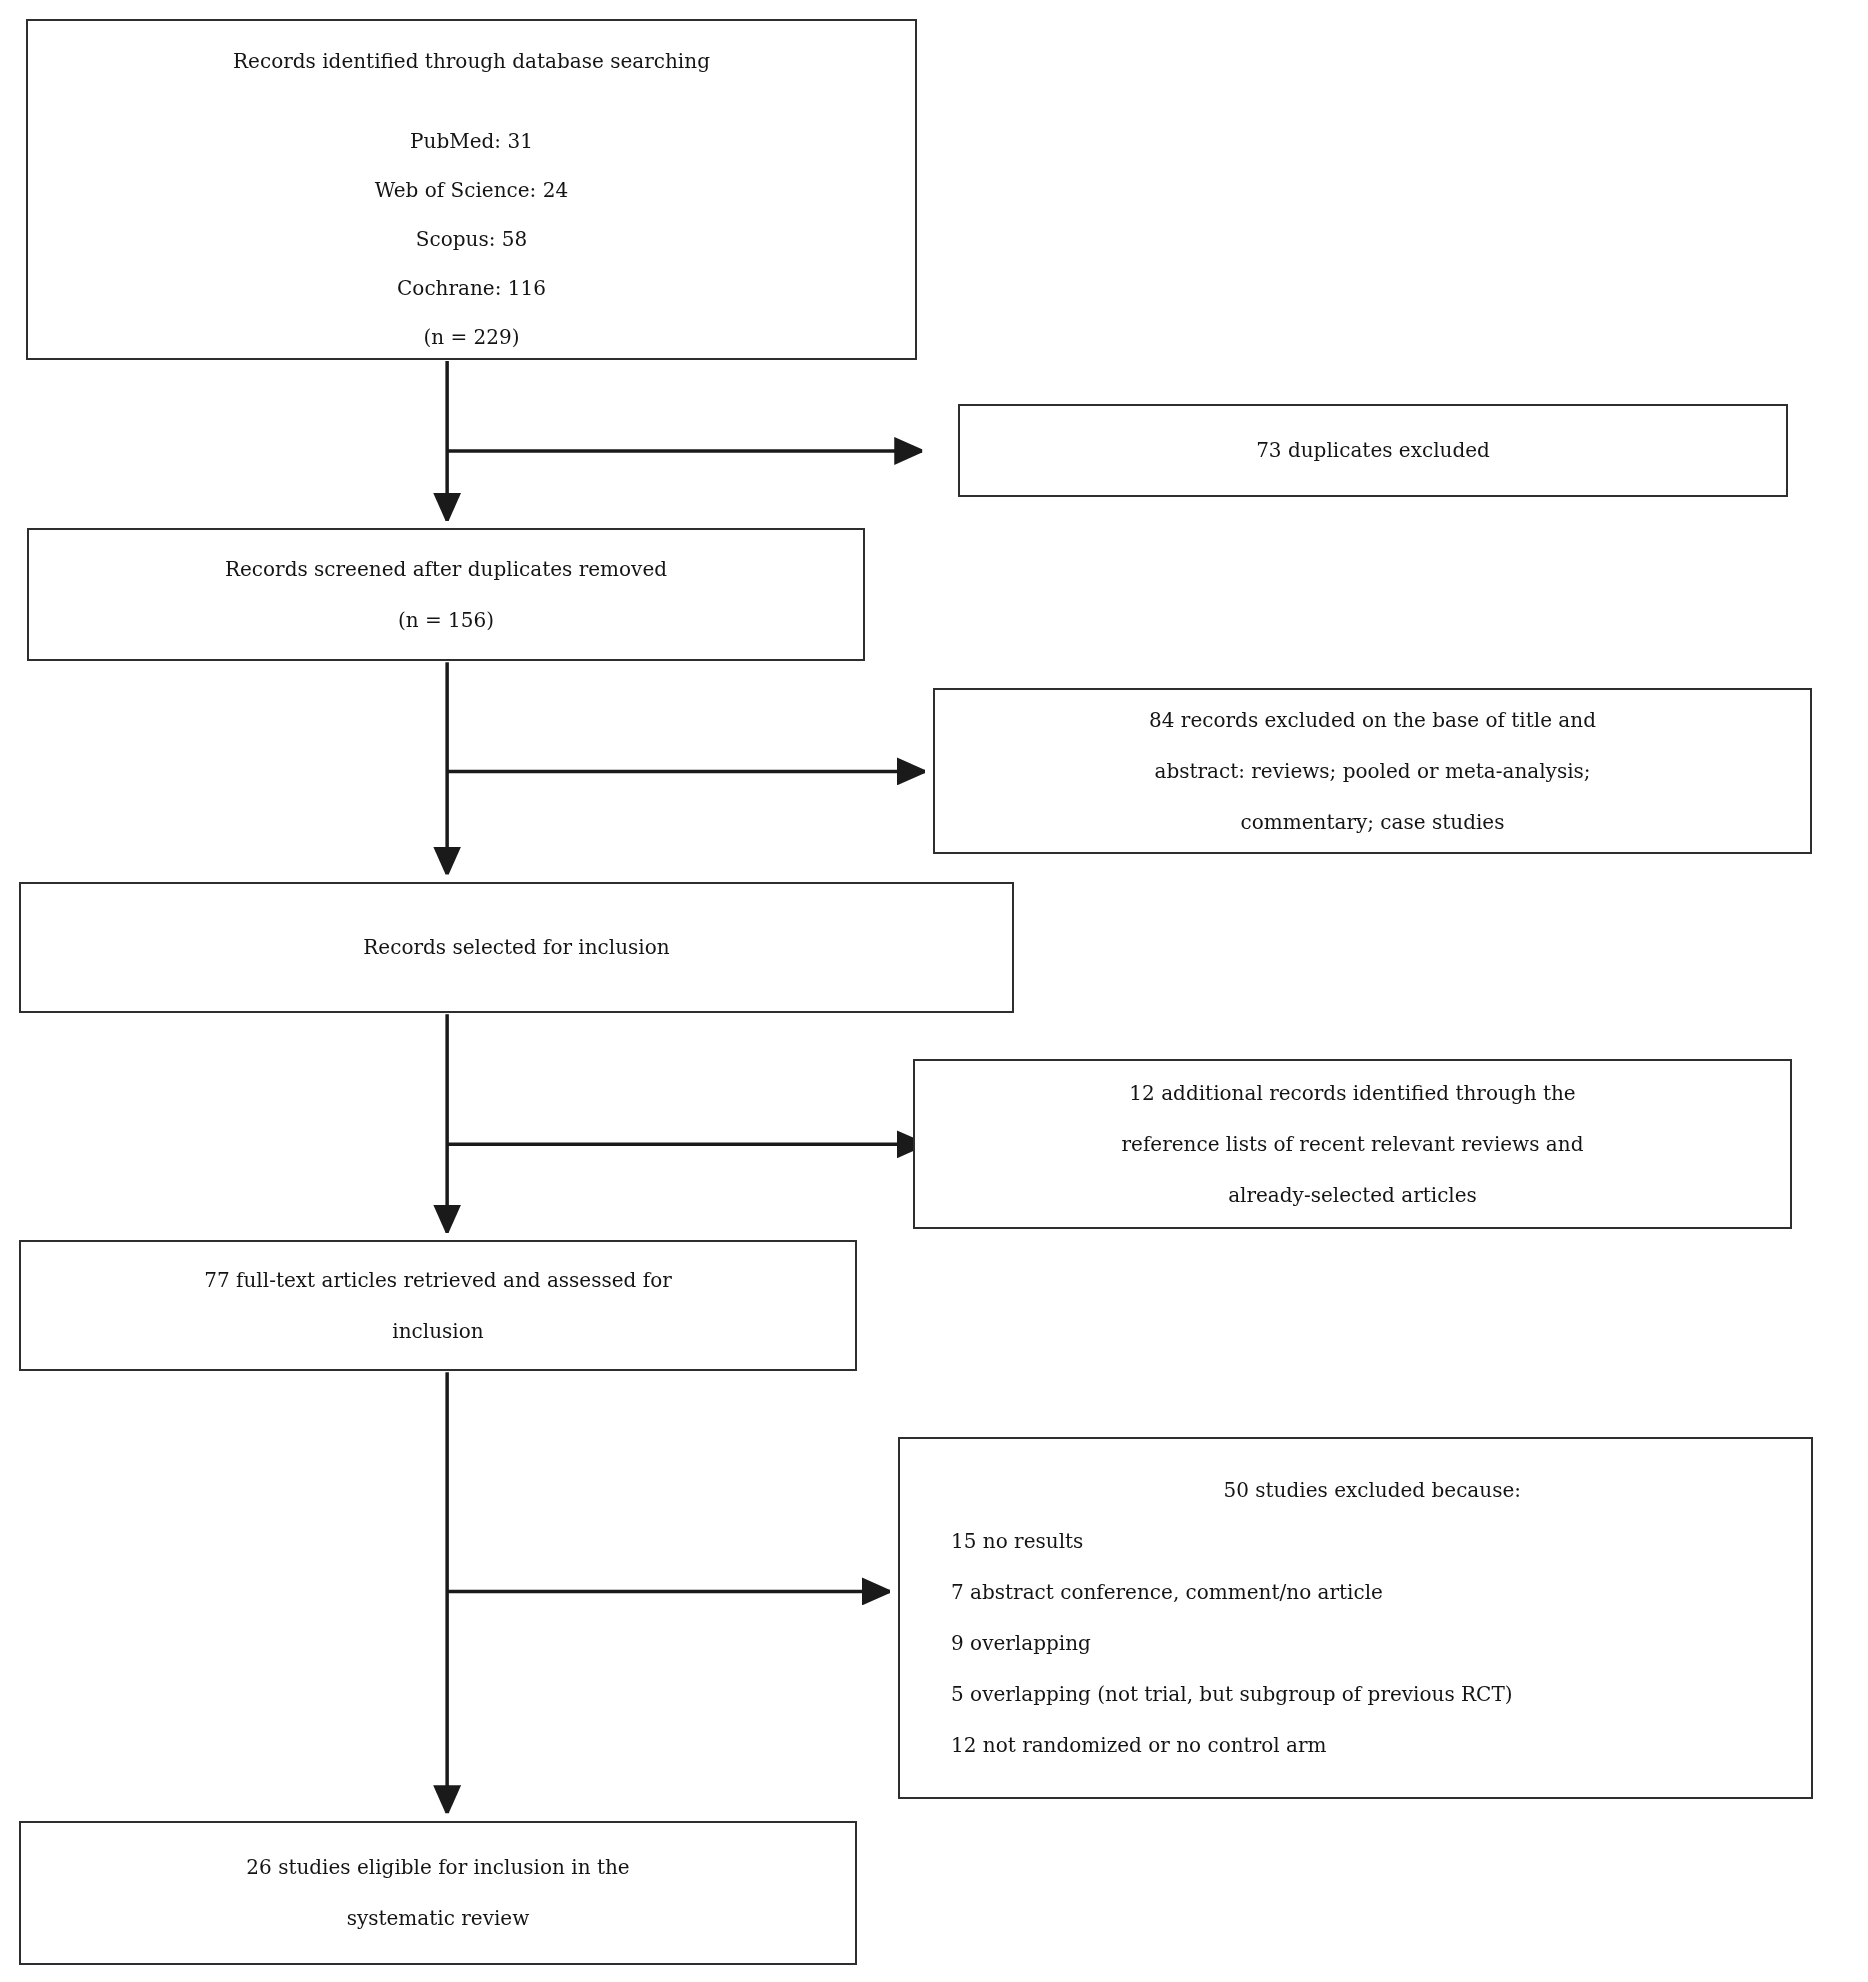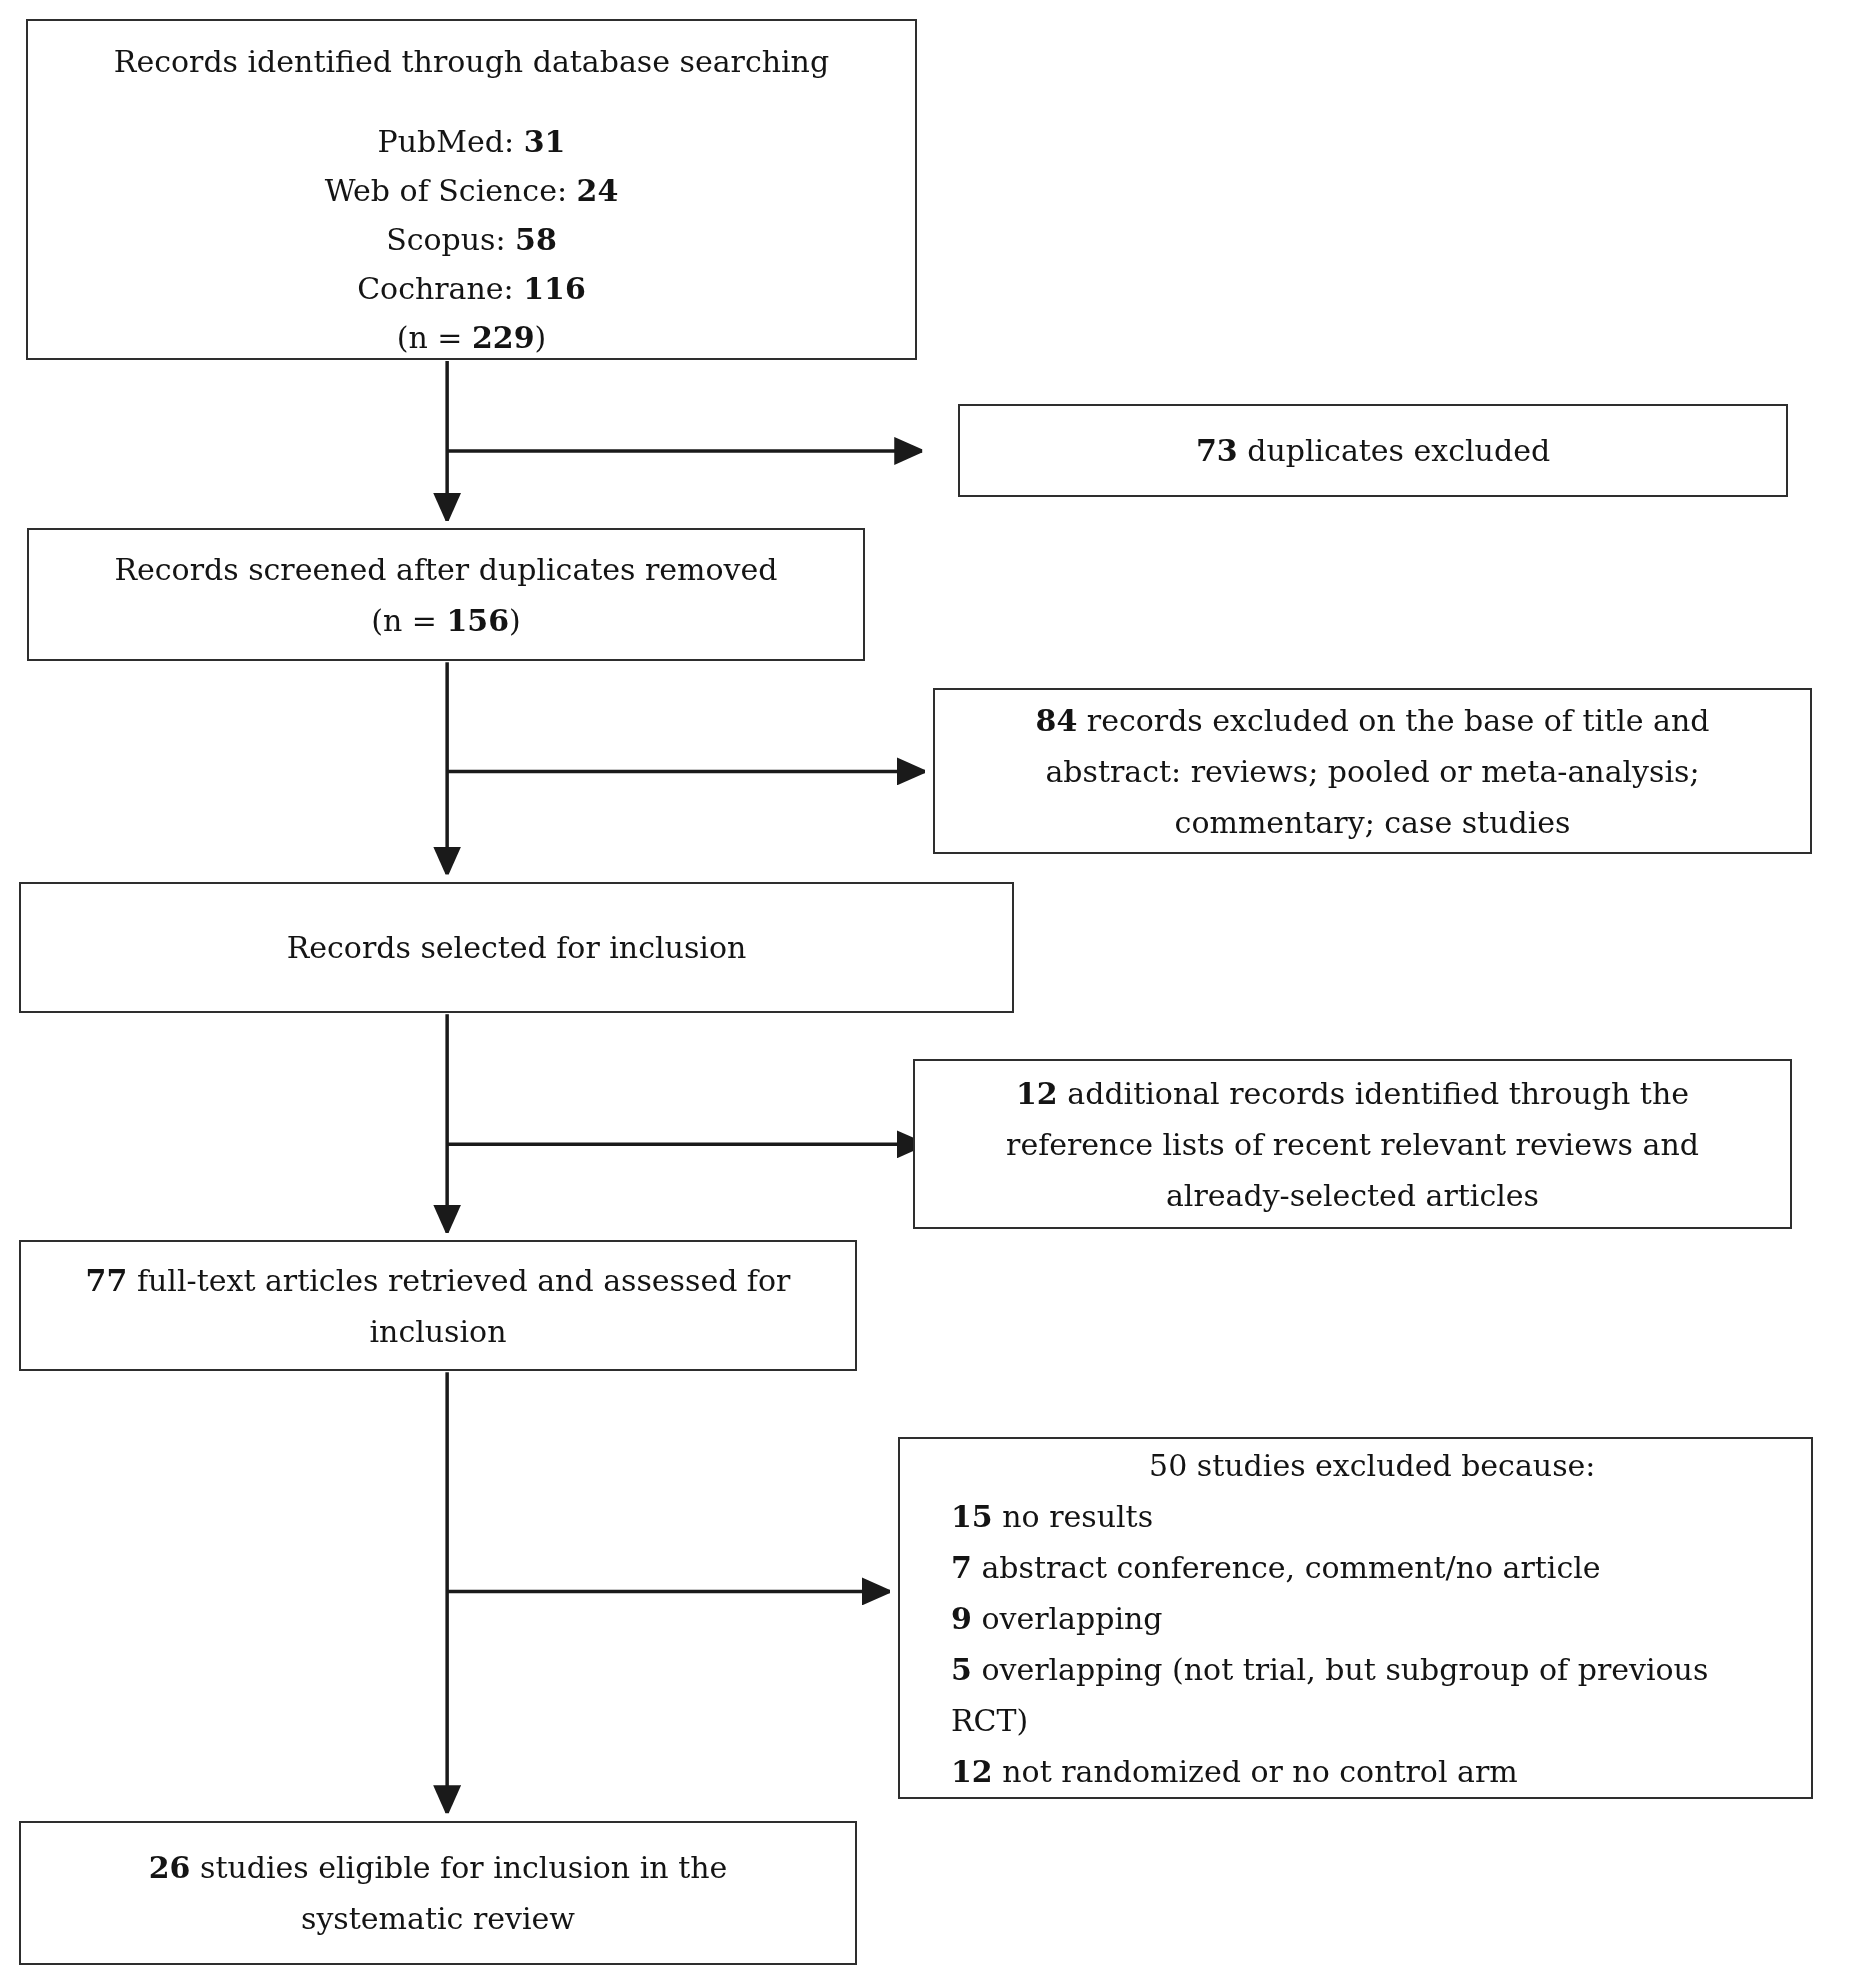--- a/index.html
+++ b/index.html
@@ -19,27 +19,27 @@
     position: absolute;
     background: #ffffff;
     border: 2.6px solid #2e2e2e;
     box-sizing: border-box;
     display: flex;
     align-items: center;
     justify-content: center;
   }
   .lines {
     width: 100%;
-    font-size: 30px;
+    font-size: 20px;
     line-height: 51px;
   }
   .line { text-align: center; }
   .line.left { text-align: left; }
   .line.blank { height: 31px; }
-  .bold { font-weight: bold; }
+  .bold { font-weight: normal; }
 
   
   #box-identified   { left: 26px;   top: 19px;   width: 891px; height: 341px; align-items: flex-start; }
   #box-identified .lines { padding-top: 15.7px; line-height: 49px; }
   #box-dup-excluded { left: 930px; top: 404px;  width: 830px;  height: 93px; margin-left: 28px; }
   #box-screened     { left: 27px;   top: 528px;  width: 838px;  height: 133px; }
   #box-title-abs    { left: 933px; top: 688px;  width: 879px; height: 166px; }
   #box-selected     { left: 19px;   top: 882px; width: 995px;  height: 131px; }
   #box-additional   { left: 913px; top: 1059px; width: 879px; height: 170px; }
   #box-fulltext     { left: 19px;   top: 1240px; width: 838px;  height: 131px; }

